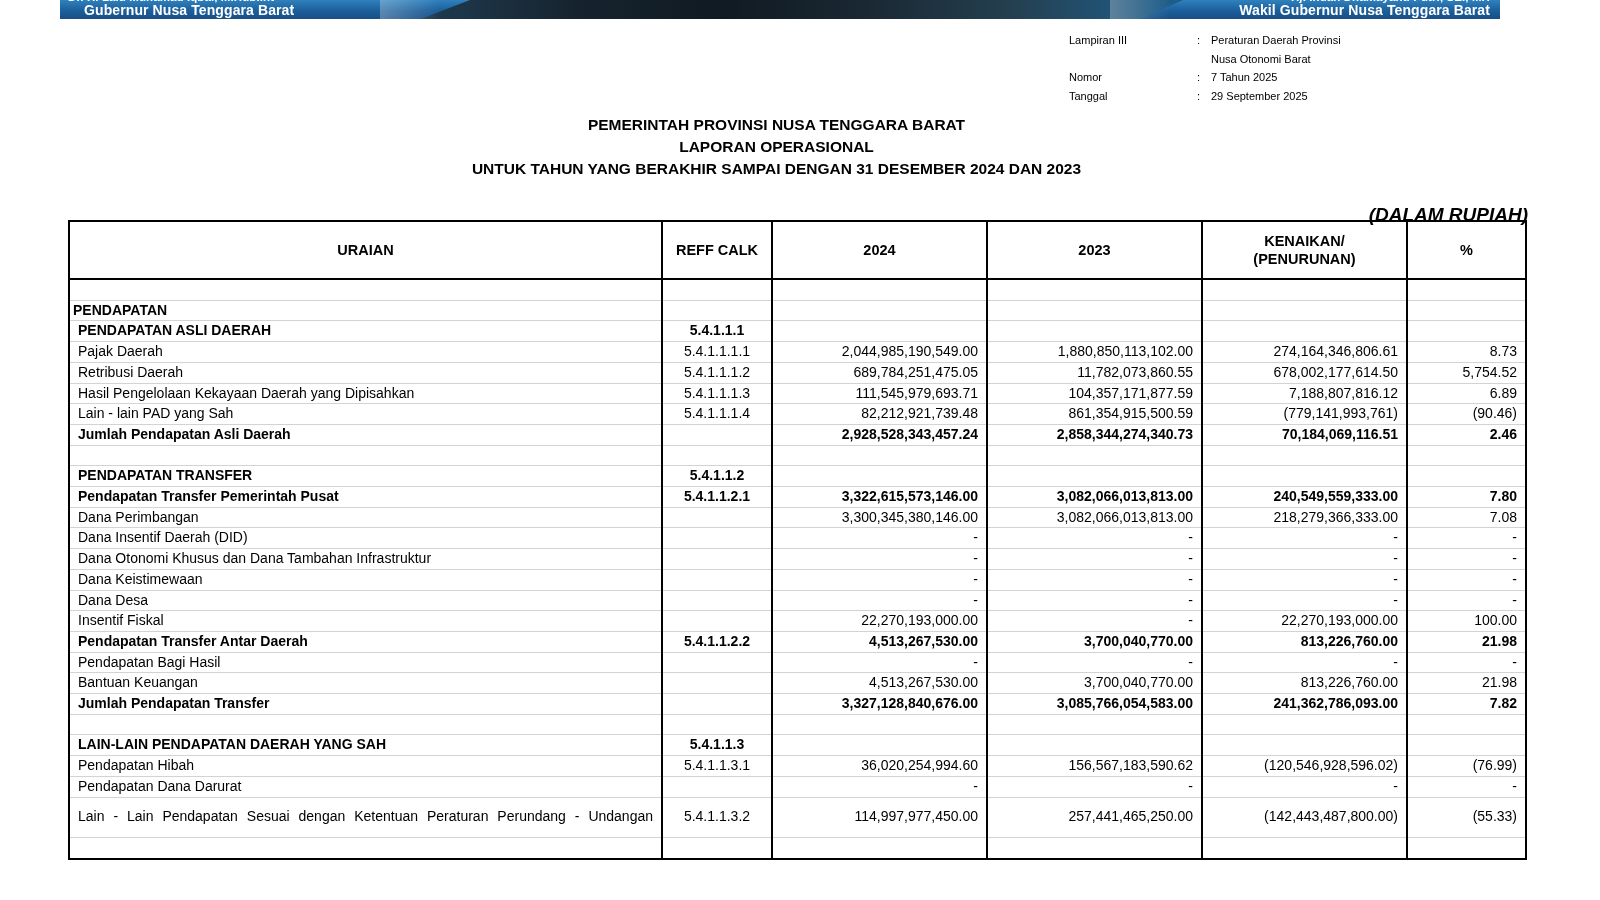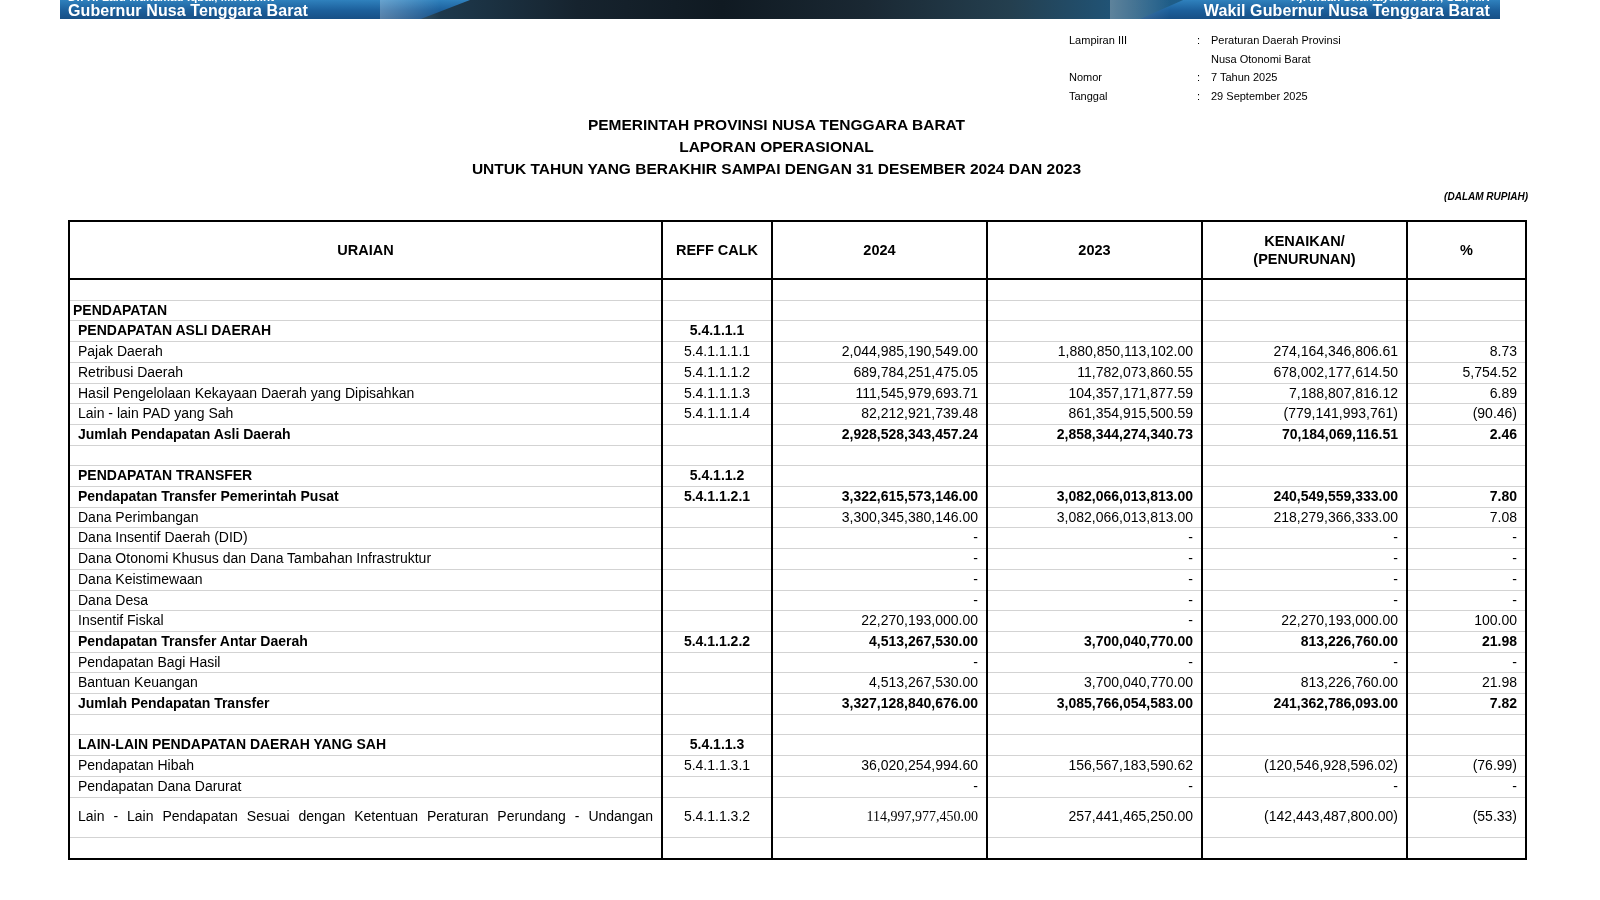--- a/index.html
+++ b/index.html
@@ -35,22 +35,22 @@
     position:absolute; top:0; height:19px; width:60px;
     background:linear-gradient(90deg,rgba(255,255,255,.28),rgba(255,255,255,0));
   }
   .banner-name{
     position:absolute; top:-9px;
     color:#fff; font-weight:bold; font-size:11.5px;
     white-space:nowrap; letter-spacing:.1px;
   }
   .banner-role{
     position:absolute; top:2px;
-    color:#ffffff; font-weight:bold; font-size:16px;
-    white-space:nowrap; letter-spacing:.1px;
+    color:#ffffff; font-weight:bold; font-size:14px;
+    white-space:nowrap; letter-spacing:.1px;margin-left:16px;
   }
   .bn-left{ left:8px; }
   .bn-right{ right:10px; text-align:right; }
 
   
   .meta{
     position:absolute; left:1069px; top:31px;
     font-size:15.5px; color:#000; line-height:18.5px;
   }
   .meta table{ border-collapse:collapse; }
@@ -59,22 +59,22 @@
   .meta td.col{ width:14px; }
 
   
   .doc-title{
     position:absolute; left:0; top:114px; width:1553px;
     text-align:center; font-weight:bold; font-size:15.5px;
     line-height:22px; color:#000;
   }
 
   .unit-note{
-    position:absolute; right:72px; top:191px;
-    font-weight:bold; font-style:italic; font-size:10px; color:#000;
+    position:absolute; right:72px; top:204px;
+    font-weight:bold; font-style:italic; font-size:19px; color:#000;
   }
 
   
   .tbl-wrap{ position:absolute; left:68px; top:220px; width:1457px; }
   table.lo{
     border-collapse:collapse; width:1457px;
     table-layout:fixed; font-size:14px; color:#000;
   }
   table.lo col.c-uraian{ width:593px; }
   table.lo col.c-reff  { width:110px; }
@@ -393,21 +393,21 @@
           <td class="num">-</td>
           <td class="num">-</td>
           <td class="num">-</td>
           <td class="num">-</td>
         </tr>
         <tr>
           <td class="txt i1 wrap2">
             <span class="just">Lain - Lain Pendapatan Sesuai dengan Ketentuan Peraturan Perundang - Undangan</span>
           </td>
           <td class="ctr" style="height: 39.4px;">5.4.1.1.3.2</td>
-          <td class="num" style="height: 39.4px; font-family: Liberation Serif, serif;">114,997,977,450.00</td>
+          <td class="num" style="height: 39.4px;">114,997,977,450.00</td>
           <td class="num" style="height: 39.4px;">257,441,465,250.00</td>
           <td class="num" style="height: 39.4px;">(142,443,487,800.00)</td>
           <td class="num" style="height: 39.4px;">(55.33)</td>
         </tr>
         <tr class=" spacer thickbot">
           <td class="txt i0"></td>
           <td class="ctr"></td>
           <td class="num"></td>
           <td class="num"></td>
           <td class="num"></td>

